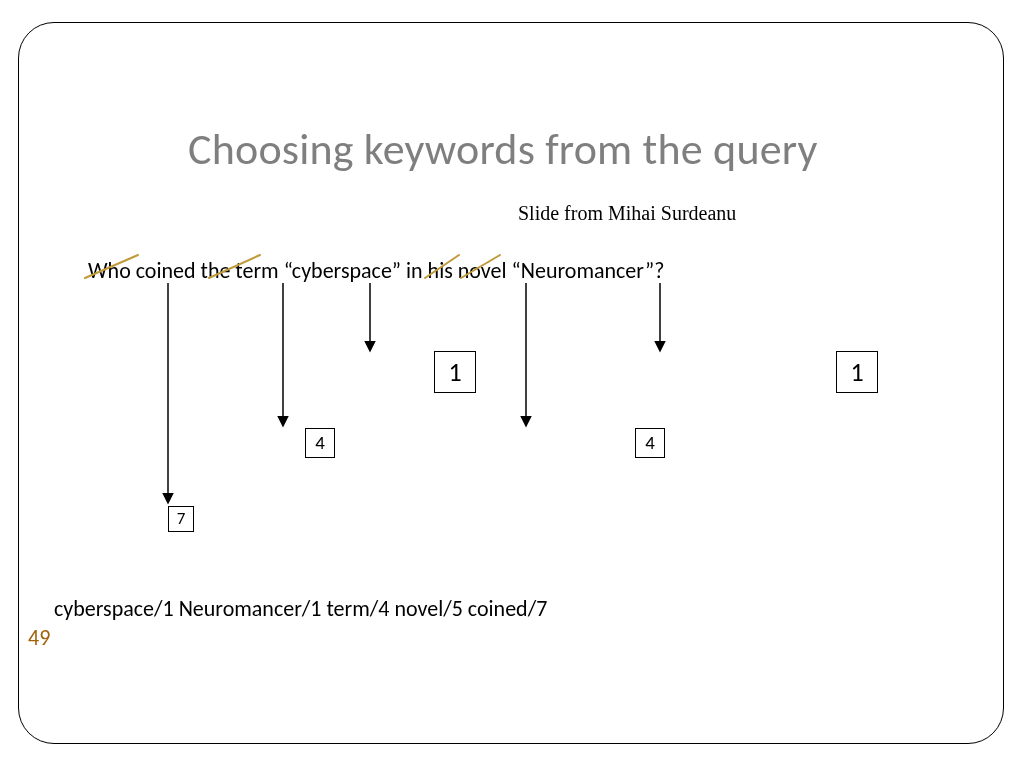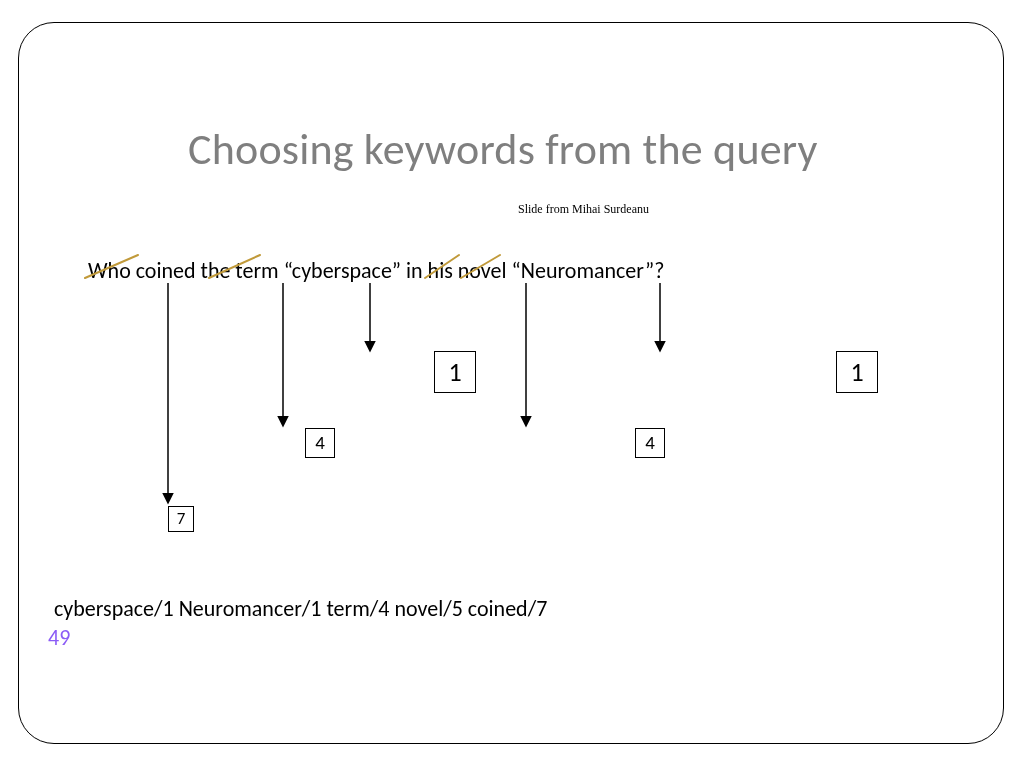--- a/index.html
+++ b/index.html
@@ -27,45 +27,45 @@
     font-size: 44px;
     color: #7f7f7f;
     font-weight: 400;
     letter-spacing: 0.2px;
     margin-left: 24px;
   }
   .subtitle {
     position: absolute;
     left: 518px;
     top: 202px;
-    font-size: 12px;
+    font-size: 20px;
     color: #000;
     font-family: Garamond, "Times New Roman", serif;
   }
   .query {
     position: absolute;
     left: 88px;
     top: 257px;
     font-size: 22px;
     color: #000;
     white-space: nowrap;
   }
   .result {
     position: absolute;
     left: 54px;
     top: 595px;
     font-size: 22px;
     color: #000;
   }
   .pagenum {
     position: absolute;
-    left: 48px;
+    left: 28px;
     top: 624px;
     font-size: 22px;
-    color: #8b5cf6;
+    color: #a16207;
   }
   svg.overlay {
     position: absolute;
     left: 0;
     top: 0;
     width: 1024px;
     height: 768px;
     pointer-events: none;
   }
   .box {

